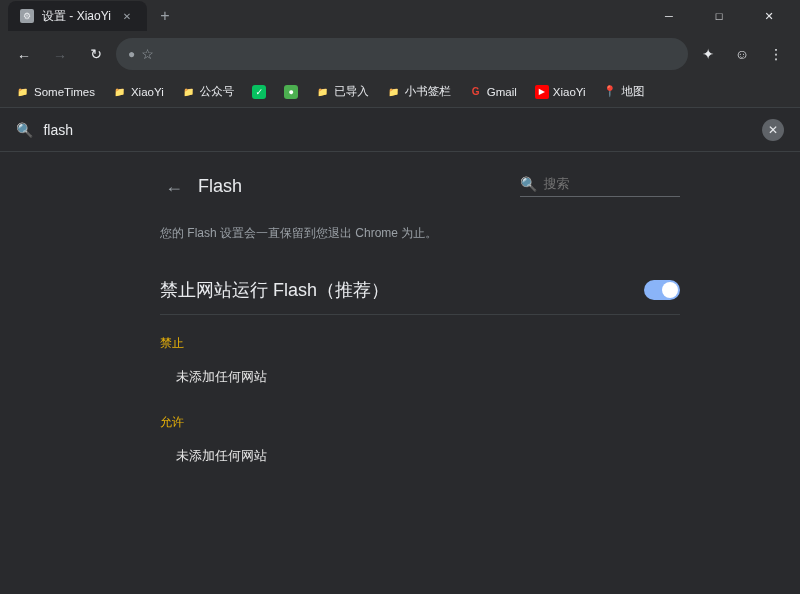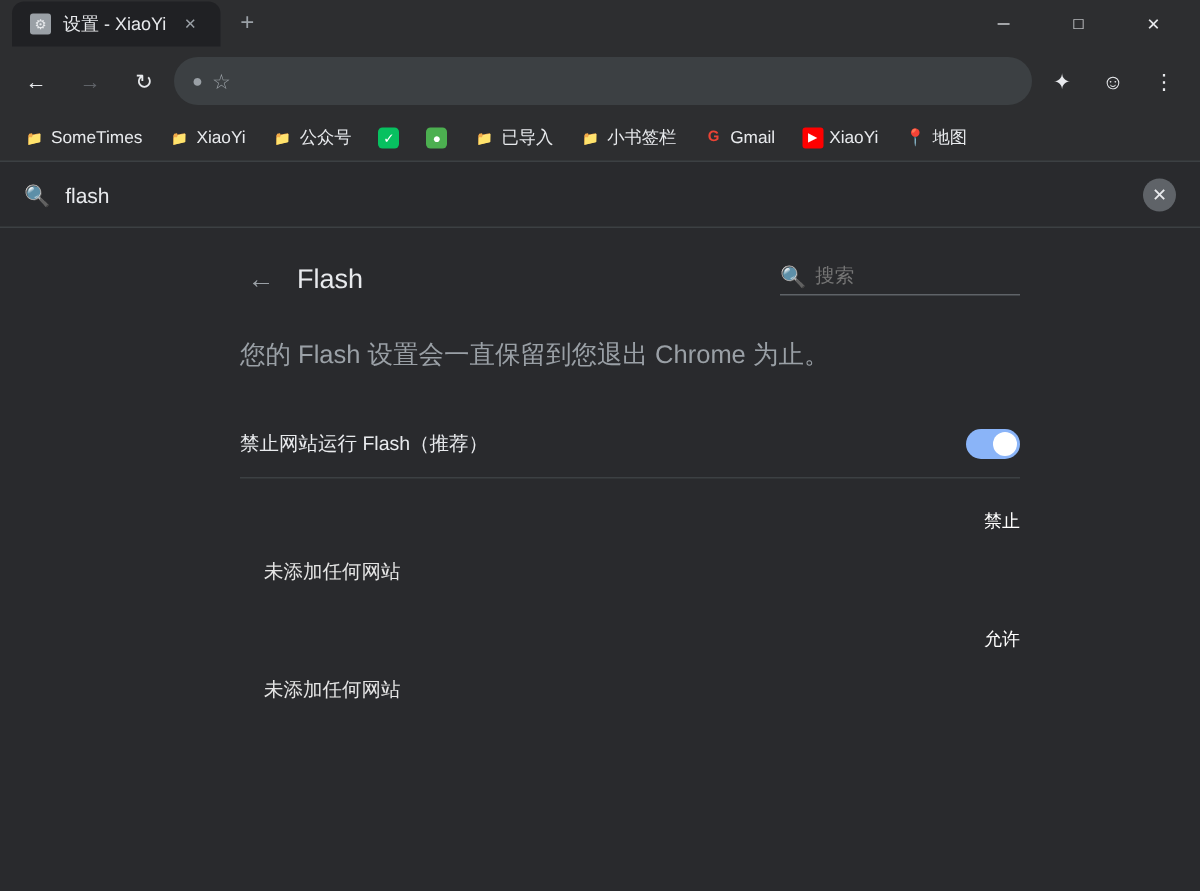--- a/index.html
+++ b/index.html
@@ -231,35 +231,35 @@
     .settings-search-input {
       background: transparent;
       border: none;
       outline: none;
       color: #ef4444;
       font-size: 13px;
       width: 120px;
     }
 
     .info-text {
-      font-size: 17px;
+      font-size: 12px;
       color: #9aa0a6;
       margin-bottom: 24px;
       line-height: 1.5;
     }
 
     .setting-row {
       display: flex;
       align-items: center;
       justify-content: space-between;
       padding: 12px 0;
       border-bottom: 1px solid #3c4043;
     }
     .setting-label {
-      font-size: 13px;
+      font-size: 18px;
       color: #e8eaed;
     }
 
     
     .toggle {
       width: 36px;height: 20px;
       background: #5f6368;
       border-radius: 10px;
       position: relative;
       cursor: pointer;
@@ -271,24 +271,23 @@
       border-radius: 50%;
       position: absolute;
       top: 2px;
       left: 2px;
       transition: left 0.2s;
     }
     .toggle.on .toggle-thumb { left: 18px; }
 
     .section-title {
       font-size: 12px;
-      color: #ffffff;
+      color: #eab308;
       margin-top: 20px;
       margin-bottom: 8px;
-      text-align: right;
     }
     .empty-text {
       font-size: 13px;
       color: #e5e5e5;
       padding: 8px 16px;
     }
 
     .right-sidebar {
       width: 80px;
       background: #292a2d;

